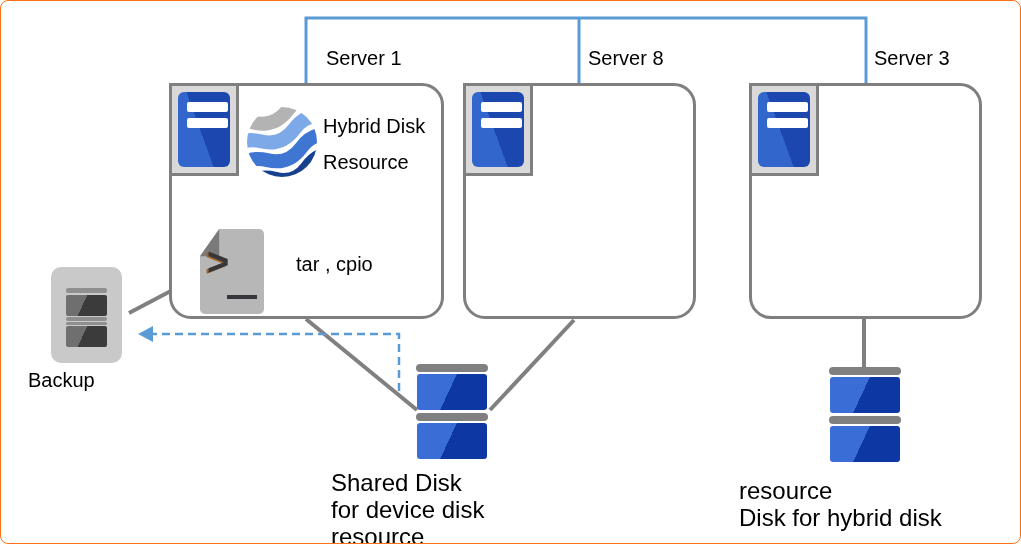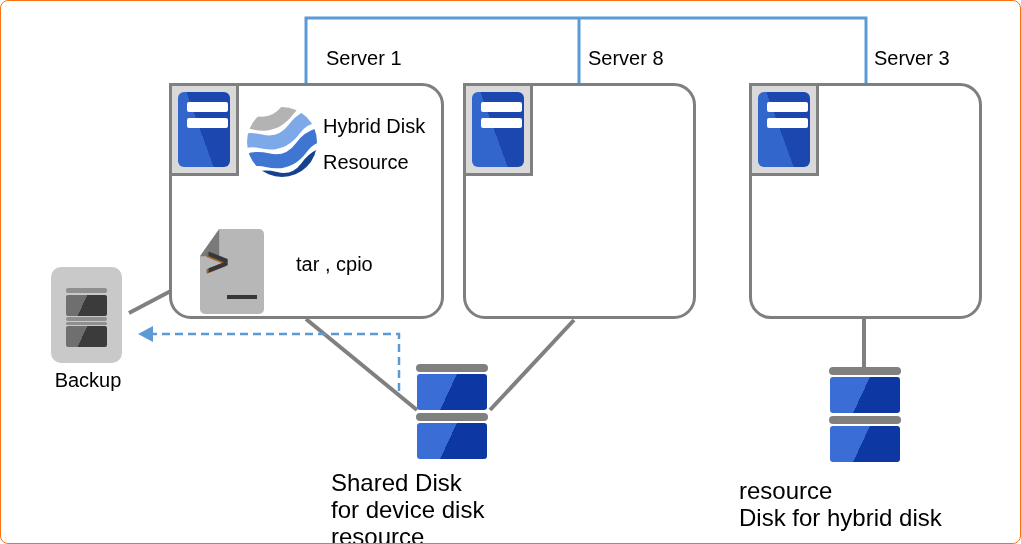--- a/index.html
+++ b/index.html
@@ -45,21 +45,21 @@
     color:#36363b;text-shadow:-2px 1px 0 #a06428;line-height:1;
   }
   .file-underscore{position:absolute;left:27px;top:66px;width:30px;height:4px;background:#36363b;}
   .tools-label{position:absolute;left:280px;top:252px;font-size:20px;margin-left:15px;}
   .backup-device{position:absolute;left:50px;top:266px;width:71px;height:96px;background:var(--device-gray,#c9c9c9);border-radius:10px;}
   .bd-el{position:absolute;left:15px;width:41px;border-radius:2px;}
   .bd-stripe{height:5px;background:#8f8f8f;}
   .bd-s1{top:21px;} .bd-s2{top:50px;height:4px;} .bd-s3{top:55px;height:3px;}
   .bd-panel{height:21px;background:linear-gradient(115deg,var(--panel-mid,#6f6f6f) 42%,var(--panel-dark,#3b3b3b) 42%);}
   .bd-p1{top:28px;} .bd-p2{top:59px;}
-  .backup-label{position:absolute;left:27px;top:366px;width:120px;text-align:center;font-size:20px;line-height:26px;}
+  .backup-label{position:absolute;left:27px;top:366px;width:120px;text-align:left;font-size:20px;line-height:26px;}
   .disk{position:absolute;width:72px;height:95px;}
   .shared-disk{left:415px;top:363px;}
   .hybrid-disk{left:828px;top:366px;}
   .disk-cap{position:absolute;left:0;width:72px;height:8px;background:var(--connector-gray,#808080);border-radius:4px;}
   .dc1{top:0;} .dc2{top:49px;}
   .disk-body{
     position:absolute;left:1px;width:70px;height:36px;border-radius:3px;
     background:linear-gradient(115deg,var(--disk-blue-light,#3a6ed6) 46%,var(--disk-blue-dark,#0d38a4) 46%);
   }
   .db1{top:10px;} .db2{top:59px;}

